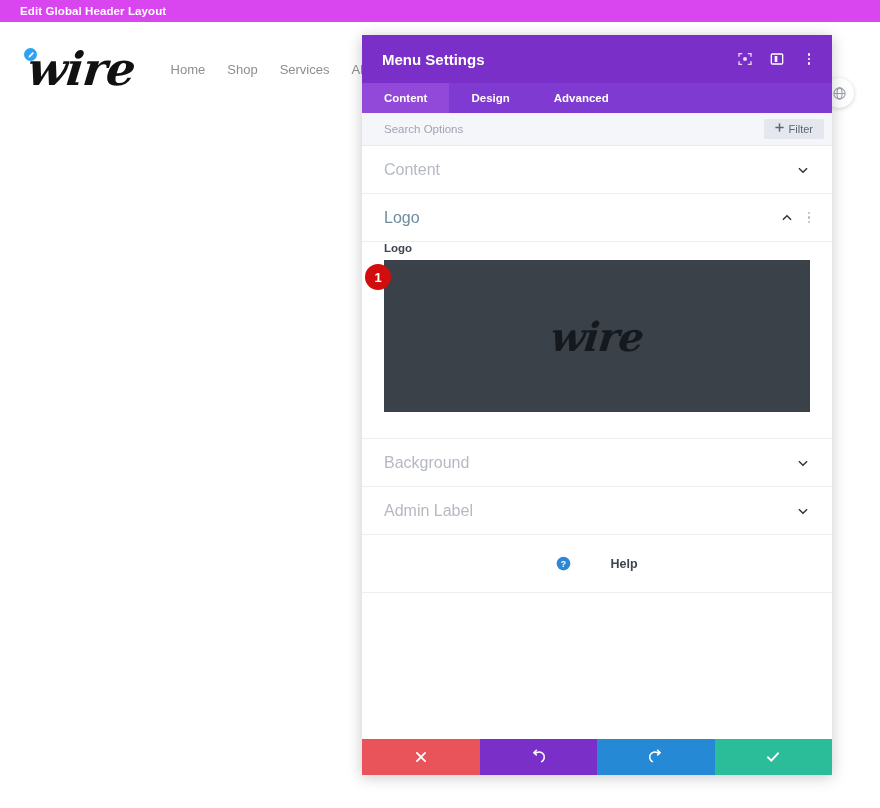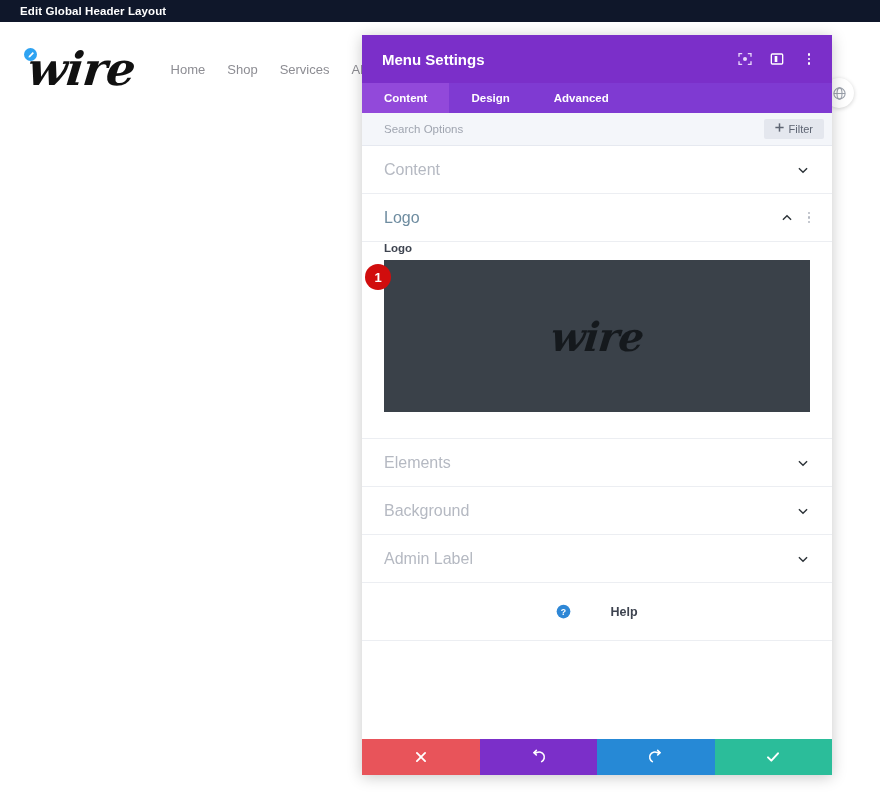--- a/index.html
+++ b/index.html
@@ -10,21 +10,21 @@
     overflow: hidden;
     font-family: "Liberation Sans", sans-serif;
     background: #ffffff;
   }
 
   
   #admin-bar {
     position: absolute;
     top: 0; left: 0;
     width: 880px; height: 22px;
-    background: #0f172a;
+    background: #d946ef;
     display: flex;
     align-items: center;
   }
   #admin-bar .title {
     color: #ffffff;
     font-size: 11.5px;
     font-weight: bold;
     padding-left: 20px;
     letter-spacing: 0.1px;
   }
@@ -402,28 +402,20 @@
     <div class="open-section">
       <div class="field-label">Logo</div>
       <div id="logo-upload-wrap">
         <div id="step-badge">1</div>
         <div id="logo-preview">
           <span class="logo-mark">wire</span>
         </div>
       </div>
     </div>
 
-    <div class="accordion-row">
-      <span class="acc-title">Elements</span>
-      <span class="acc-actions">
-        <svg class="chev" viewBox="0 0 24 24" fill="none" stroke="#2c3338" stroke-width="2.4">
-            <path d="M5 9 L12 16 L19 9"></path>
-          </svg>
-      </span>
-    </div>
 
 
     <div class="accordion-row">
       <span class="acc-title">Background</span>
       <span class="acc-actions">
         <svg class="chev" viewBox="0 0 24 24" fill="none" stroke="#2c3338" stroke-width="2.4">
             <path d="M5 9 L12 16 L19 9"></path>
           </svg>
       </span>
     </div>

